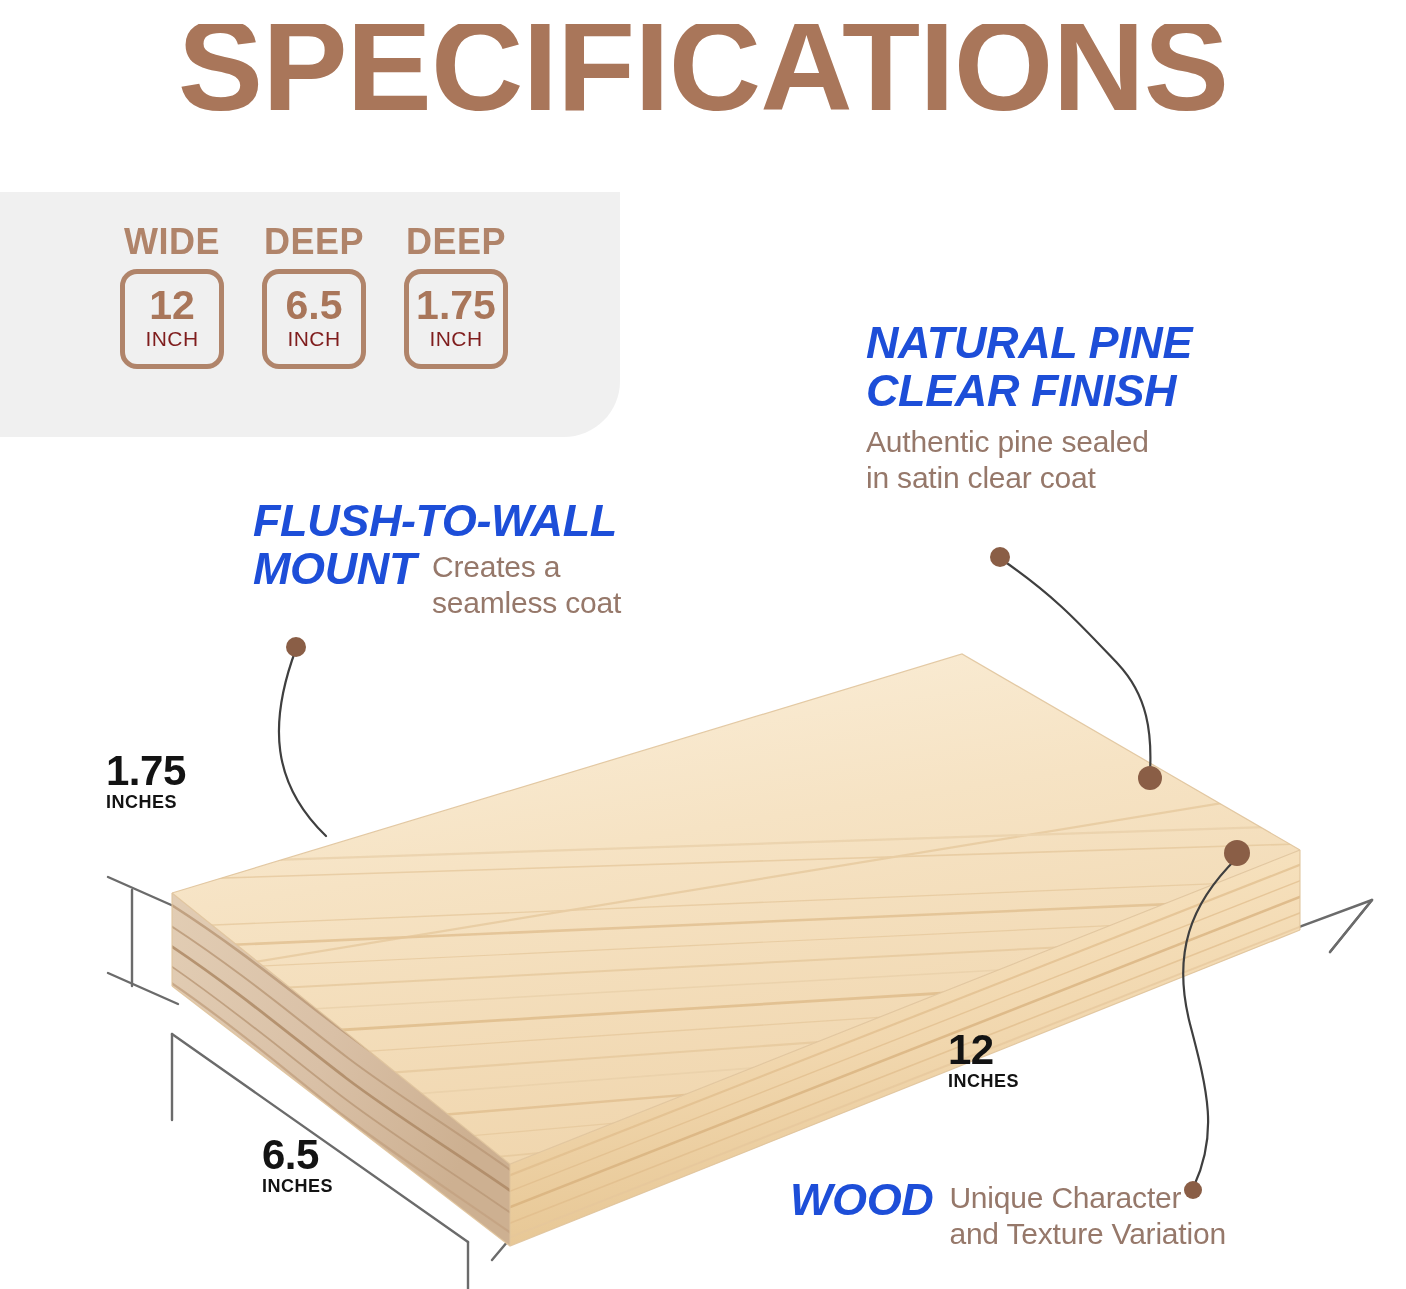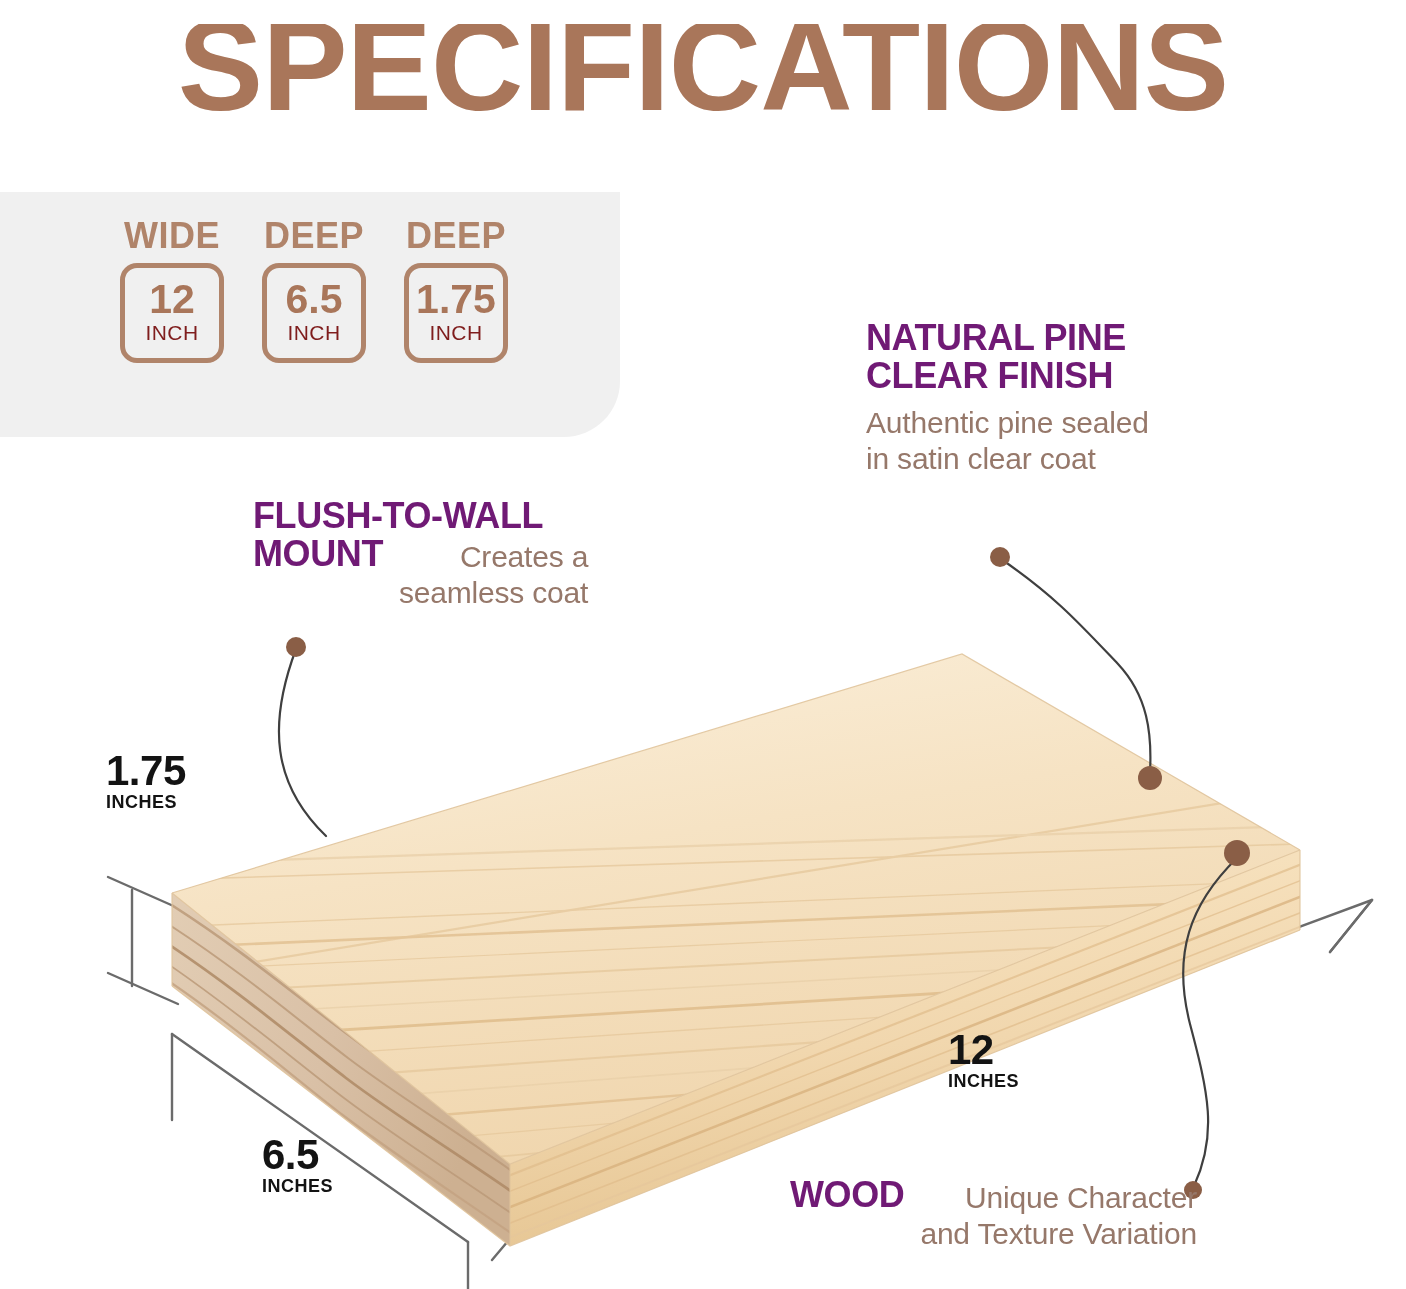--- a/index.html
+++ b/index.html
@@ -38,21 +38,21 @@
     left: -40px;
     top: 168px;
     width: 660px;
     height: 245px;
     background: #f0f0f0;
     border-radius: 0 0 56px 0;
   }
   #spec-row {
     position: absolute;
     left: 160px;
-    top: 26px;
+    top: 32px;
     display: flex;
     gap: 38px;
     align-items: flex-end;
   }
   .spec-item {
     display: flex;
     flex-direction: column;
     align-items: center;
   }
   .spec-label {
@@ -84,37 +84,37 @@
     font-size: 21px;
     color: #7f1d1d;
     letter-spacing: 0.4px;
     line-height: 1.2;
     margin-top: 1px;
   }
 
   
   .callout { position: absolute; }
   .callout-head {
-    font-size: 36px;
-    font-weight: bold;
-    color: #701a75;
+    font-size: 45px;
+    font-weight: bold;
+    color: #1d4ed8;
     line-height: 1.06;
     letter-spacing: -0.4px;
+    font-style: italic;
   }
   .callout-sub {
     font-size: 30px;
     color: #96786a;
     line-height: 1.2;
     letter-spacing: -0.2px;
   }
   
   .callout-inline {
     display: flex;
     align-items: flex-start;
-    text-align: right;
   }
   .callout-inline .callout-sub {
     margin-left: 16px;
     margin-top: 4px;
   }
 
   #callout-pine { left: 866px; top: 295px; }
   #callout-pine .callout-sub { margin-top: 10px; }
 
   #callout-flush { left: 253px; top: 473px; }

